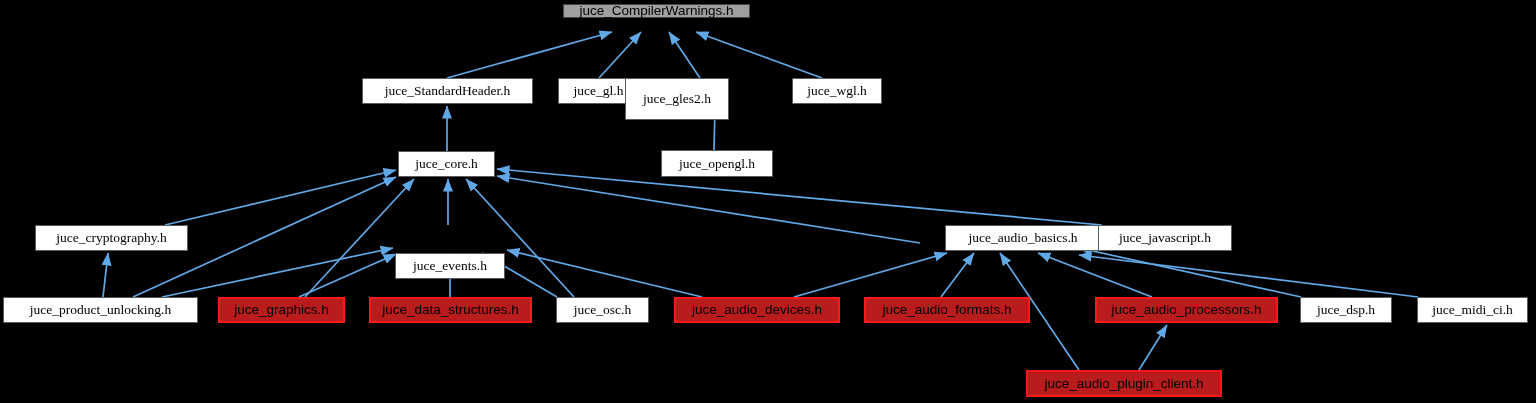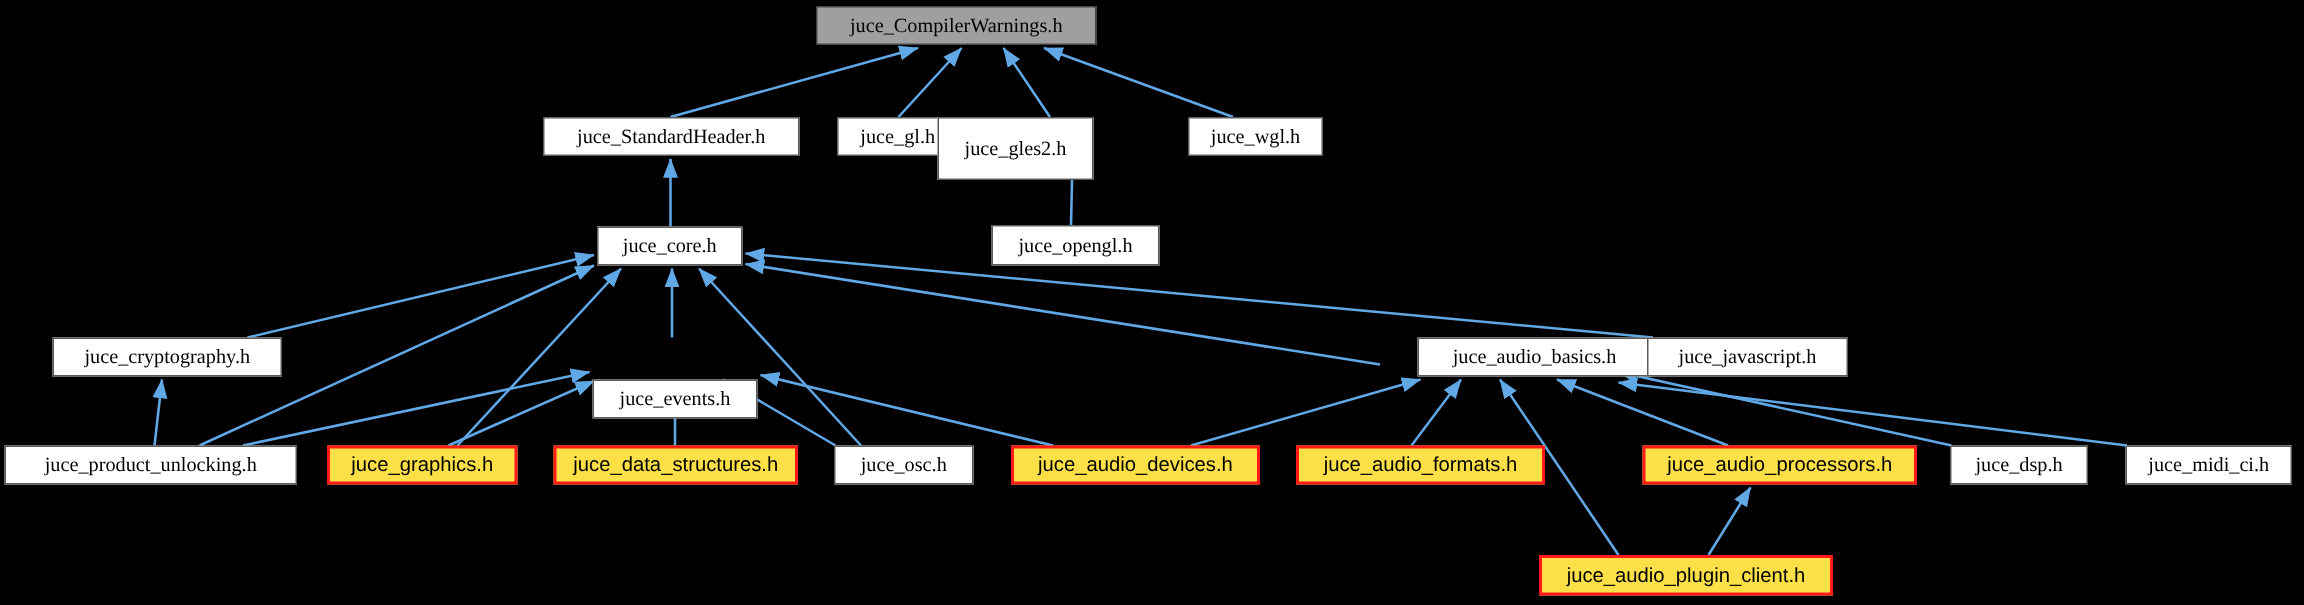--- a/index.html
+++ b/index.html
@@ -15,21 +15,21 @@
     position:absolute;
     box-sizing:border-box;
     display:flex;align-items:center;justify-content:center;
     font-size:13.5px;
     line-height:1;
     color:#000;
     white-space:nowrap;
     cursor:pointer;
   }
   .node.normal{background:#ffffff;border:1.5px solid #5a5a5a;font-family:Liberation Serif, serif;}
-  .node.red{background:#fde047;border:2px solid #ff1a1a;}
+  .node.red{background:#b91c1c;border:2px solid #ff1a1a;}
   .node.current{background:#9f9f9f;border:1.5px solid #454545;cursor:default;}
 </style>
 </head>
 <body>
 
 <div class="stage">
   <svg id="edge-layer" xmlns="http://www.w3.org/2000/svg" width="1536" height="403" viewBox="0 0 1536 403">
       <defs>
         <marker id="arrow" markerUnits="userSpaceOnUse" markerWidth="14" markerHeight="11" refX="12.5" refY="5.5" orient="auto">
           <path d="M0,0.5 L13,5.5 L0,10.5 z" fill="#61a8e7"></path>
@@ -56,21 +56,21 @@
       <line x1="702" y1="297" x2="507" y2="250" stroke="#61a8e7" stroke-width="1.7" marker-end="url(#arrow)"></line>
       <line x1="794" y1="297" x2="947" y2="253" stroke="#61a8e7" stroke-width="1.7" marker-end="url(#arrow)"></line>
       <line x1="941" y1="297" x2="974" y2="253" stroke="#61a8e7" stroke-width="1.7" marker-end="url(#arrow)"></line>
       <line x1="1152" y1="297" x2="1038" y2="253" stroke="#61a8e7" stroke-width="1.7" marker-end="url(#arrow)"></line>
       <line x1="1079" y1="370" x2="1000" y2="253" stroke="#61a8e7" stroke-width="1.7" marker-end="url(#arrow)"></line>
       <line x1="1139" y1="370" x2="1167" y2="325" stroke="#61a8e7" stroke-width="1.7" marker-end="url(#arrow)"></line>
       <line x1="1301" y1="297" x2="1079" y2="248" stroke="#61a8e7" stroke-width="1.7" marker-end="url(#arrow)"></line>
       <line x1="1418" y1="297" x2="1079" y2="255" stroke="#61a8e7" stroke-width="1.7" marker-end="url(#arrow)"></line>
     </svg>
   <div id="node-layer">
-      <div class="node current" style="left: 544px; top: 4px; width: 187px; height: 26px; font-family: Liberation Serif, serif;">
+      <div class="node current" style="left: 563px; top: 4px; width: 187px; height: 14px;">
         <span>juce_CompilerWarnings.h</span>
       </div>
       <div class="node normal" style="left: 362px; top: 78px; width: 171px; height: 26px;">
         <span>juce_StandardHeader.h</span>
       </div>
       <div class="node normal" style="left: 558px; top: 78px; width: 81px; height: 26px;">
         <span>juce_gl.h</span>
       </div>
       <div class="node normal" style="left: 625px; top: 78px; width: 104px; height: 42px; justify-content: center;">
         <span>juce_gles2.h</span>

